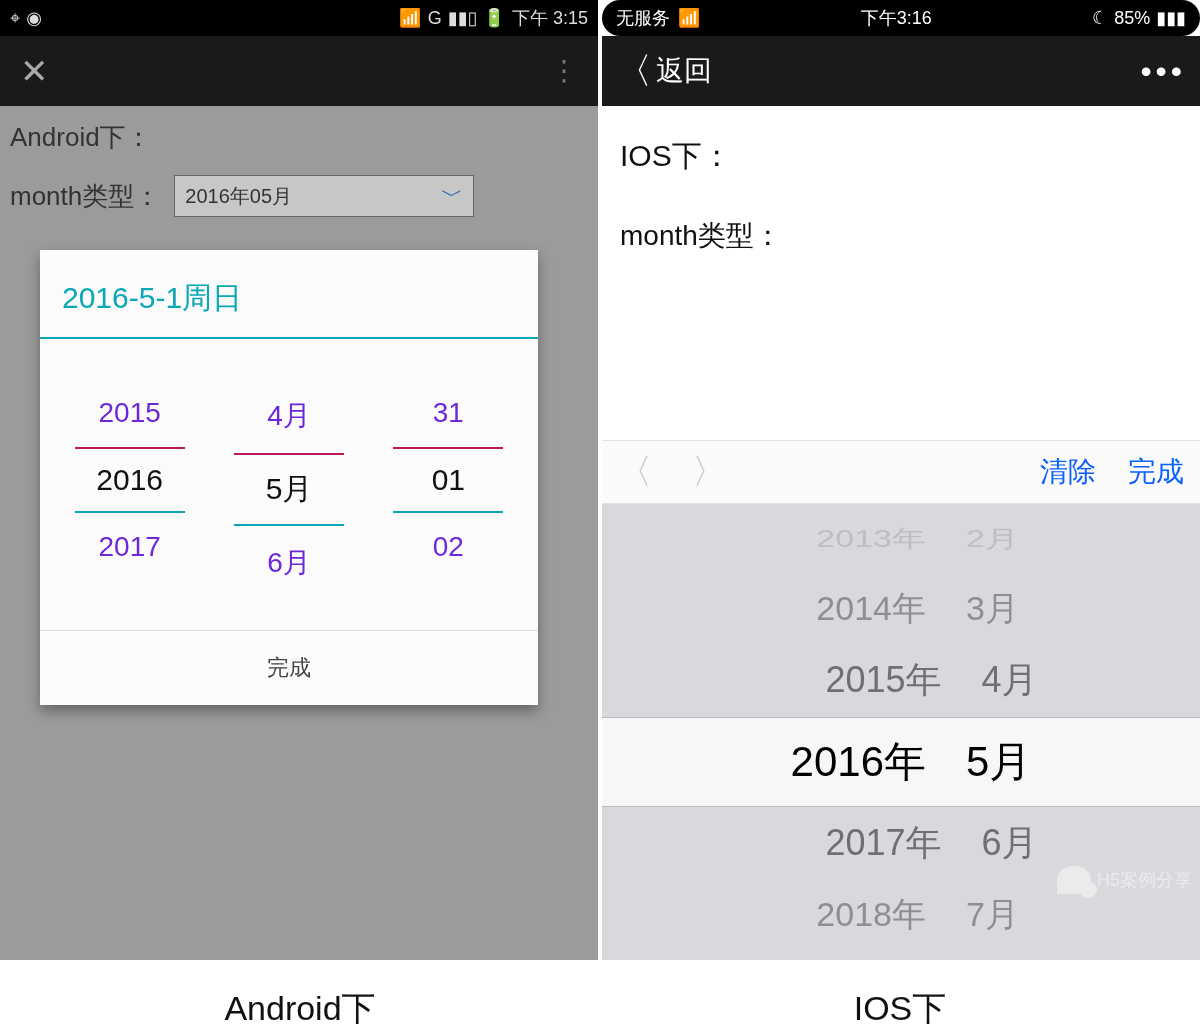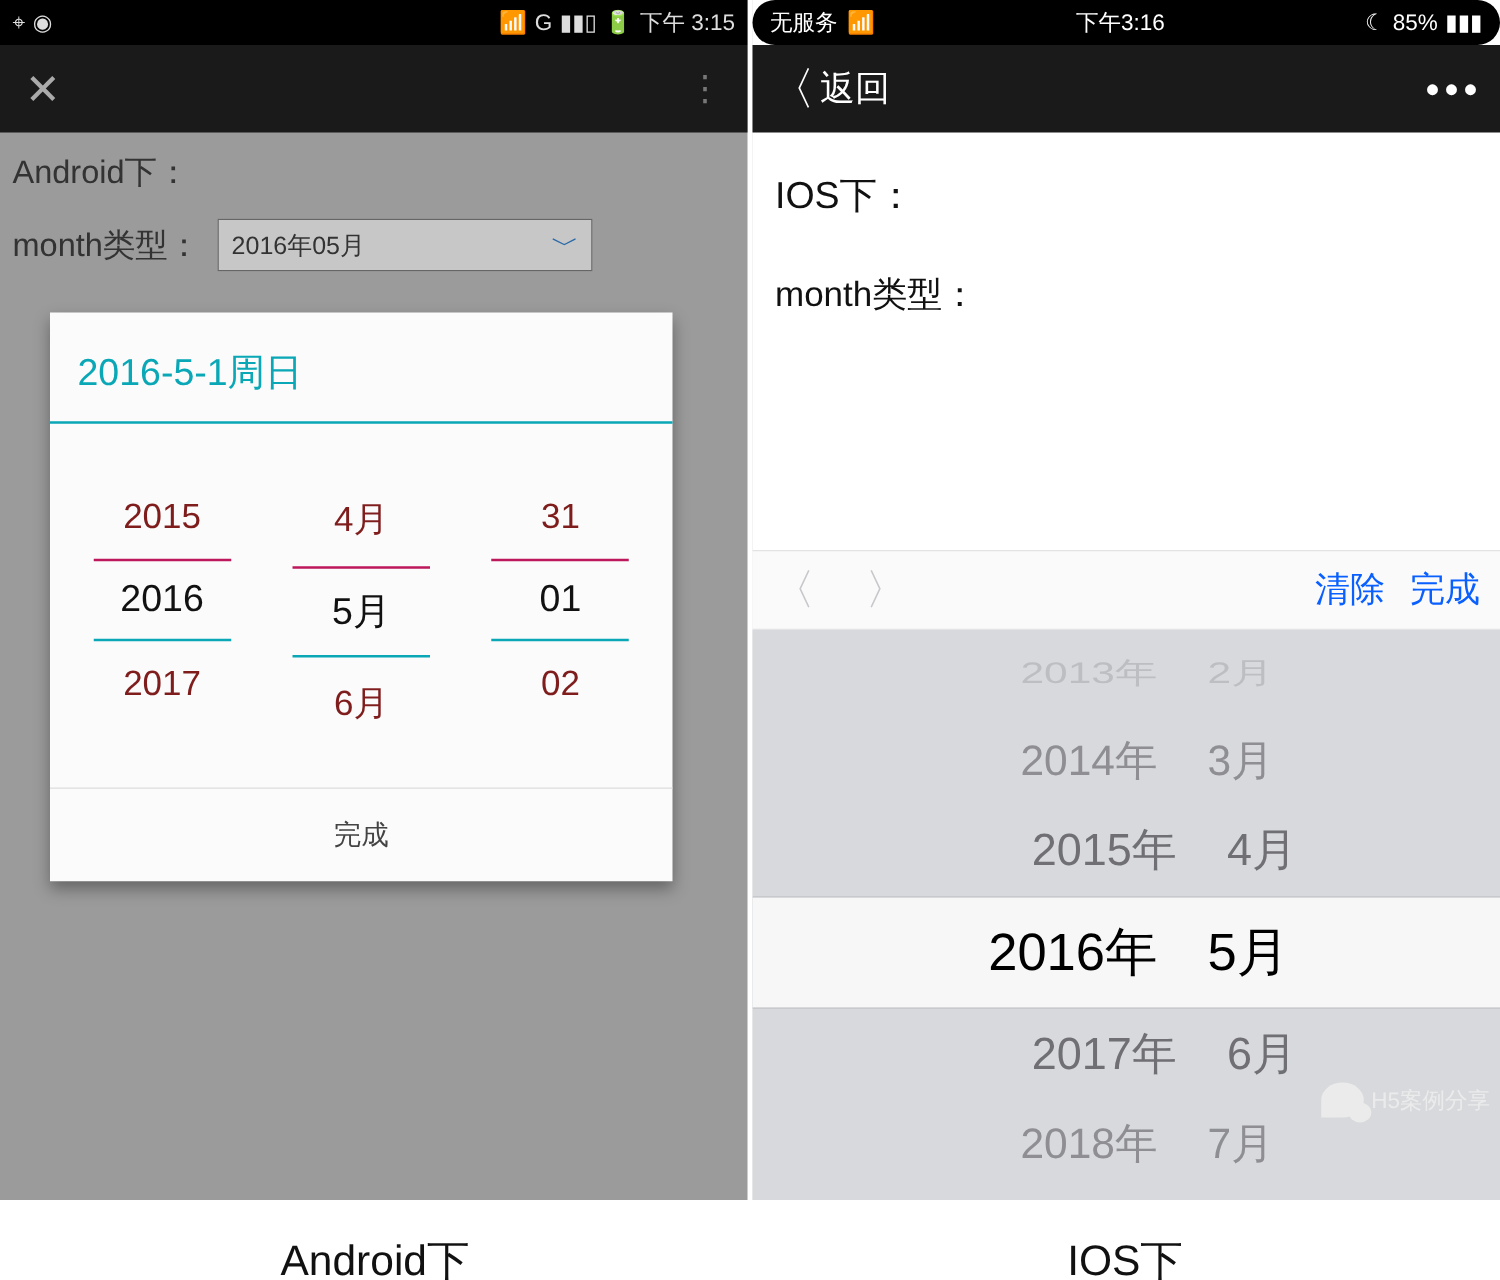--- a/index.html
+++ b/index.html
@@ -18,40 +18,40 @@
   .dots-v { color: #777; font-size: 28px; letter-spacing: 0; line-height: 0.3; }
   .content-a { padding: 14px 10px; color: #333; font-size: 26px; }
   .row-a { display: flex; align-items: center; gap: 14px; margin-top: 20px; }
   .select-a { flex: 0 0 300px; height: 42px; border: 1px solid #666; background: #c7c7c7; display: flex; align-items: center; justify-content: space-between; padding: 0 10px; font-size: 20px; color: #333; }
   .chev-down { color: #2a6aa8; font-size: 22px; }
 
   .dialog { position: absolute; top: 250px; left: 40px; right: 60px; background: #fbfbfb; box-shadow: 0 6px 12px rgba(0,0,0,.35); }
   .dlg-title { color: #0aa7b6; font-size: 30px; padding: 28px 22px 18px; border-bottom: 2px solid #0aa7b6; }
   .spinners { display: flex; justify-content: space-around; padding: 40px 10px 30px; }
   .spin-col { width: 110px; text-align: center; }
-  .spin-faded { color: #7f1d1d; font-size: 28px; padding: 18px 0; }
+  .spin-faded { color: #6d28d9; font-size: 28px; padding: 18px 0; }
   .spin-sel { color: #111; font-size: 30px; padding: 14px 0; border-top: 2px solid #be185d; border-bottom: 2px solid #0aa7b6; }
   .dlg-footer { border-top: 1px solid #ddd; text-align: center; padding: 22px 0; color: #444; font-size: 22px; }
 
   
   .ios { background: #fff; }
   .statusbar-i { height: 36px; background: #000; color: #fff; display: flex; align-items: center; justify-content: space-between; padding: 0 14px; font-size: 18px; border-radius: 18px; }
   .navbar-i { height: 70px; background: #1a1a1a; color: #fff; display: flex; align-items: center; justify-content: space-between; padding: 0 14px; }
   .back-i { display: flex; align-items: center; gap: 4px; font-size: 28px; }
   .back-chev { font-size: 36px; font-weight: 300; }
   .dots-h { color: #fff; font-size: 32px; letter-spacing: 4px; }
   .content-i { padding: 30px 18px; color: #111; font-size: 30px; }
   .row-i { display: flex; align-items: center; gap: 18px; margin-top: 40px; }
   .label-i { font-size: 28px; }
   .select-i { flex: 1; height: 48px; background: linear-gradient(#f6f6f6,#e9e9e9); border: 1px solid #ccc; display: flex; align-items: center; padding: 0 10px; font-size: 20px; position: relative; }
   .select-i-btn { position: absolute; right: 0; top: 0; bottom: 0; width: 40px; background: #dcdcdc; border-left: 1px solid #bbb; display: flex; align-items: center; justify-content: center; color: #666; }
 
   .picker-bar { position: absolute; left: 0; right: 0; top: 440px; height: 64px; background: #fafafa; border-top: 1px solid #e3e3e3; border-bottom: 1px solid #e3e3e3; display: flex; align-items: center; justify-content: space-between; padding: 0 16px; }
   .pb-left { display: flex; gap: 40px; color: #c7c7cc; font-size: 34px; }
-  .pb-right { display: flex; gap: 20px; color: #0a60ff; font-size: 28px; }
+  .pb-right { display: flex; gap: 32px; color: #0a60ff; font-size: 28px; }
   .picker-wheel { position: absolute; left: 0; right: 0; top: 504px; bottom: 0; background: #d7d9dc; overflow: hidden; }
   .wheel-inner { position: relative; height: 100%; }
   .wheel-row { display: flex; justify-content: center; gap: 40px; font-size: 34px; color: #8e8e93; padding: 12px 0; }
   .wheel-row.near { color: #6f6f74; font-size: 36px; padding-left: 31px; }
   .wheel-row.sel { color: #000; font-size: 42px; background: #f7f7f7; border-top: 1px solid #bcbcc0; border-bottom: 1px solid #bcbcc0; padding: 16px 0; }
   .wheel-row.far { opacity: .35; transform: scaleY(.7); }
   .wheel-row span:first-child { min-width: 170px; text-align: right; }
   .wheel-row span:last-child { min-width: 80px; text-align: left; }
 
   

